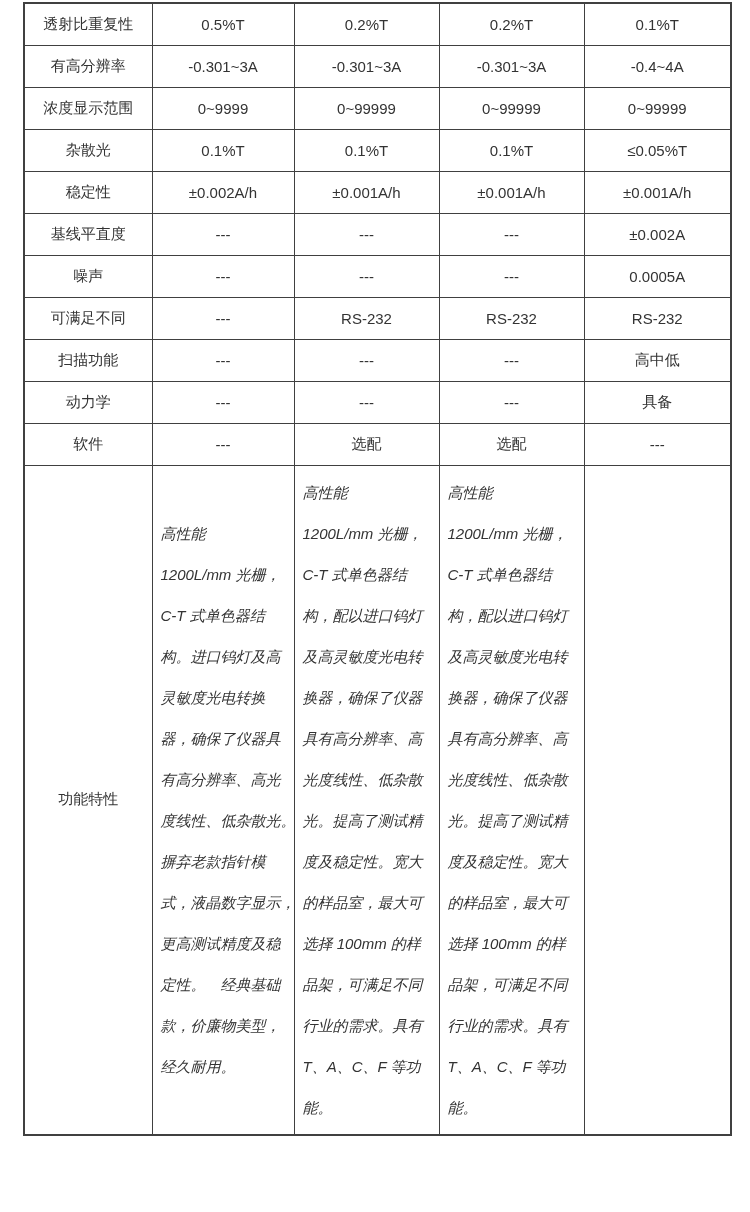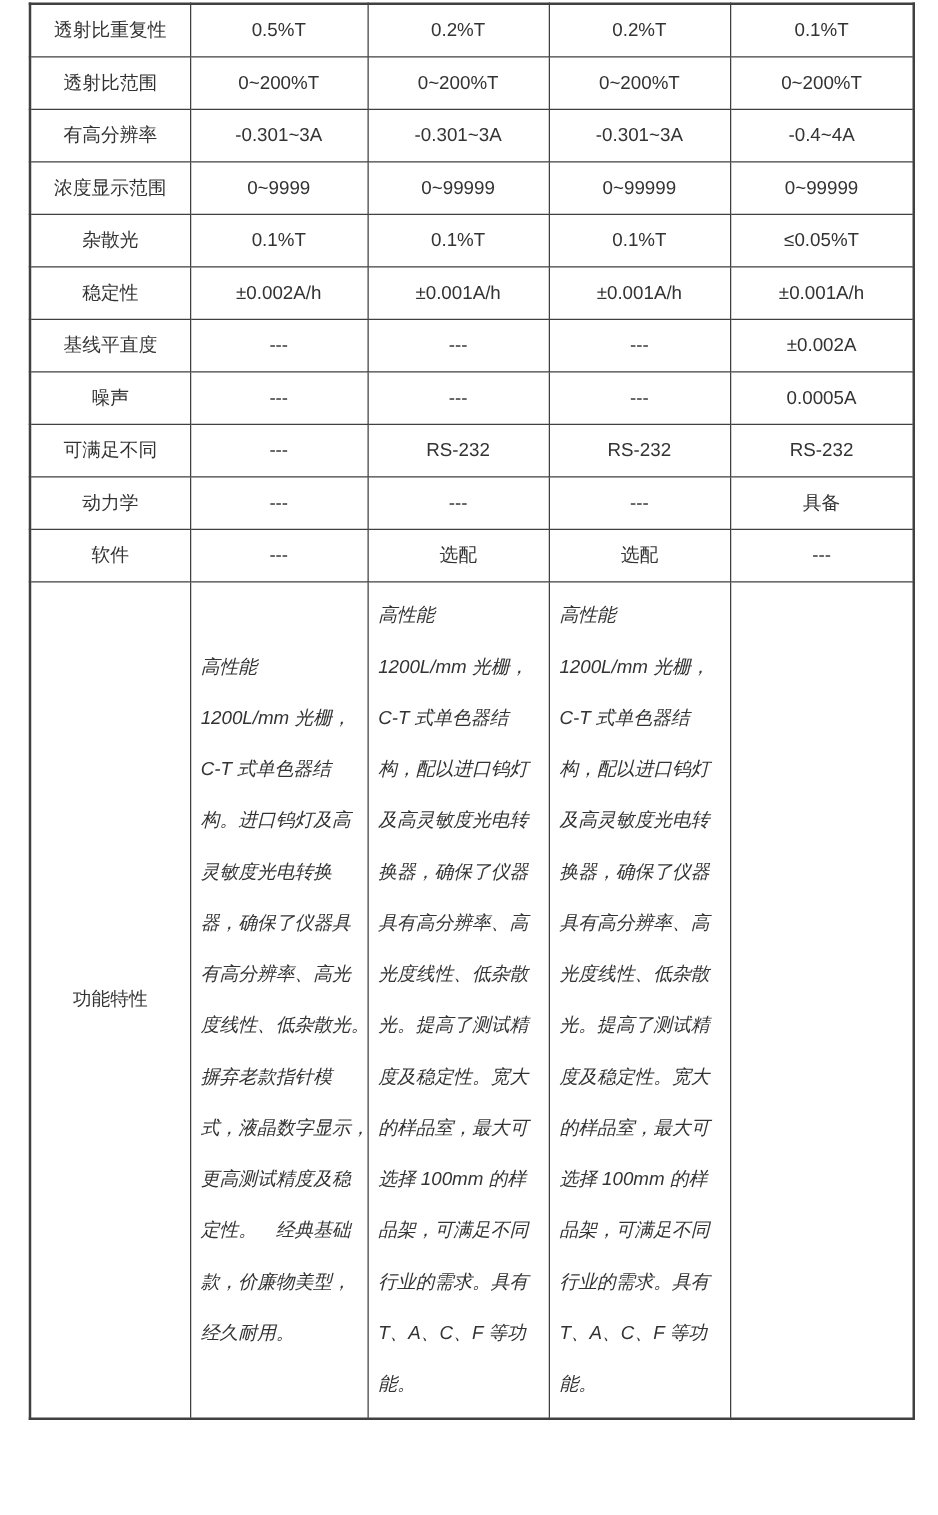--- a/index.html
+++ b/index.html
@@ -68,27 +68,20 @@
     </colgroup>
     <tbody>
       <tr class="spec-row">
         <th class="row-label">透射比重复性</th>
         <td>0.5%T</td>
         <td>0.2%T</td>
         <td>0.2%T</td>
         <td>0.1%T</td>
       </tr>
       <tr class="spec-row">
-        <th class="row-label">透射比范围</th>
-        <td>0~200%T</td>
-        <td>0~200%T</td>
-        <td>0~200%T</td>
-        <td>0~200%T</td>
-      </tr>
-      <tr class="spec-row">
         <th class="row-label">有高分辨率</th>
         <td>-0.301~3A</td>
         <td>-0.301~3A</td>
         <td>-0.301~3A</td>
         <td>-0.4~4A</td>
       </tr>
       <tr class="spec-row">
         <th class="row-label">浓度显示范围</th>
         <td>0~9999</td>
         <td>0~99999</td>
@@ -122,20 +115,27 @@
         <td>---</td>
         <td>---</td>
         <td>0.0005A</td>
       </tr>
       <tr class="spec-row">
         <th class="row-label">可满足不同</th>
         <td>---</td>
         <td>RS-232</td>
         <td>RS-232</td>
         <td>RS-232</td>
+      </tr>
+      <tr class="spec-row">
+        <th class="row-label">扫描功能</th>
+        <td>---</td>
+        <td>---</td>
+        <td>---</td>
+        <td>高中低</td>
       </tr>
       <tr class="spec-row">
         <th class="row-label">动力学</th>
         <td>---</td>
         <td>---</td>
         <td>---</td>
         <td>具备</td>
       </tr>
       <tr class="spec-row">
         <th class="row-label">软件</th>

